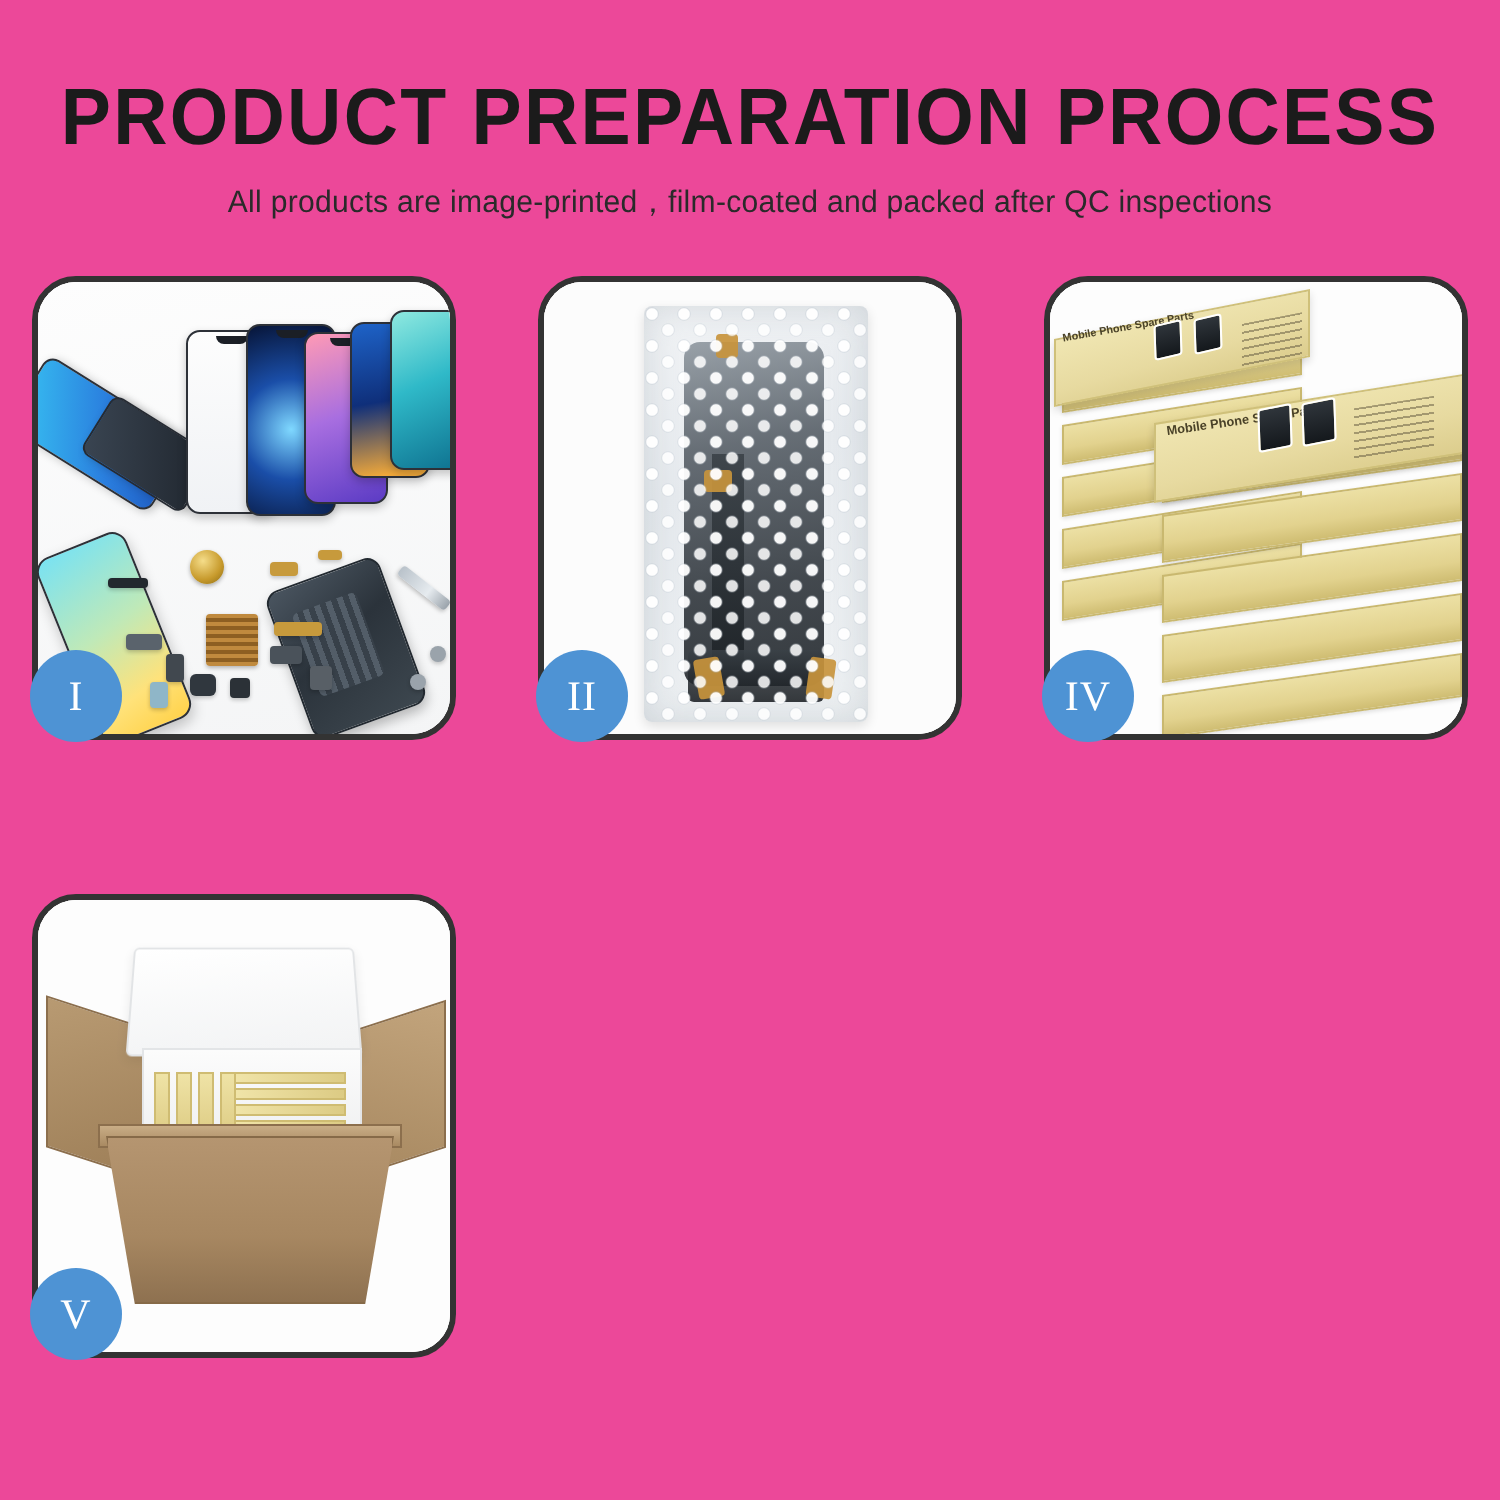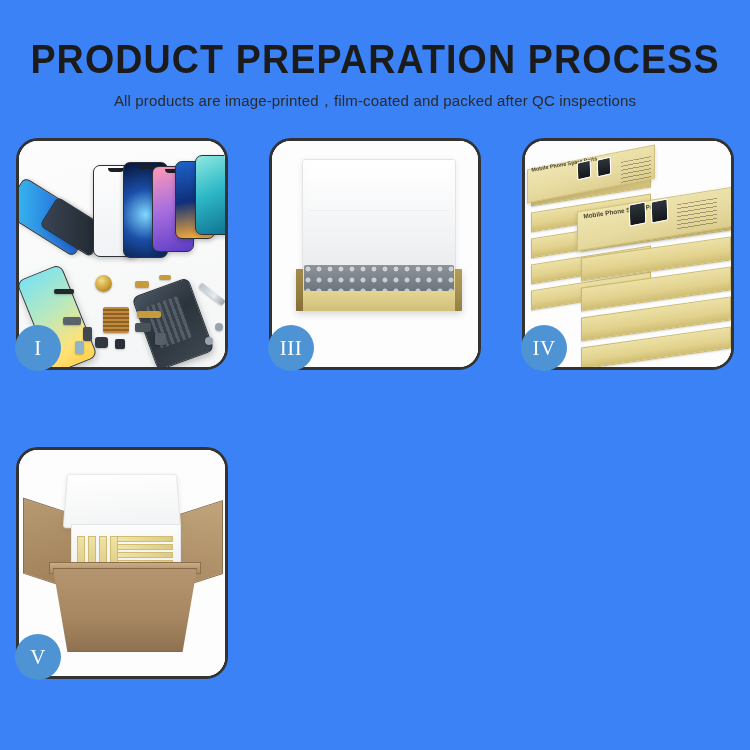--- a/index.html
+++ b/index.html
@@ -9,21 +9,21 @@
     height: 750px;
     background: #ffffff;
     font-family: "Liberation Sans", sans-serif;
     overflow: hidden;
   }
 
   .page {
     position: relative;
     width: 750px;
     height: 750px;
-    background: #3b82f6;
+    background: #ec4899;
   }
 
   
   .header {
     position: absolute;
     top: 0; left: 0;
     width: 750px;
     padding-top: 38px;
     text-align: center;
   }
@@ -415,32 +415,39 @@
           <div class="pt pt10"></div>
           <div class="pt pt11"></div>
           <div class="pt pt12"></div>
           <div class="pt pt13"></div>
           <div class="tool"></div>
         </div>
       </div>
       <div class="badge">I</div>
     </div>
 
-
     <div class="panel">
       <div class="panel-inner">
         <div class="scene">
-          <div class="p3-bg"></div>
-          <div class="foamlid"></div>
-          <div class="boxbase"></div>
-          <div class="bubblefill"></div>
+          <div class="p2-bg"></div>
+          <div class="bubblebag">
+            <div class="innerpart"></div>
+            <div class="flex-tail"></div>
+            <div class="darkband"></div>
+            <div class="gold-tab gt1"></div>
+            <div class="gold-tab gt2"></div>
+            <div class="gold-tab gt3"></div>
+            <div class="gold-tab gt4"></div>
+            <div class="bubbles"></div>
+          </div>
         </div>
       </div>
-      <div class="badge">III</div>
+      <div class="badge">II</div>
     </div>
+
 
     <div class="panel">
       <div class="panel-inner">
         <div class="scene">
           <div class="p4-bg"></div>
           <div class="stack">
             <div class="sbox sb-l1"></div>
             <div class="sbox sb-l2"></div>
             <div class="sbox sb-l3"></div>
             <div class="sbox sb-l4"></div>

